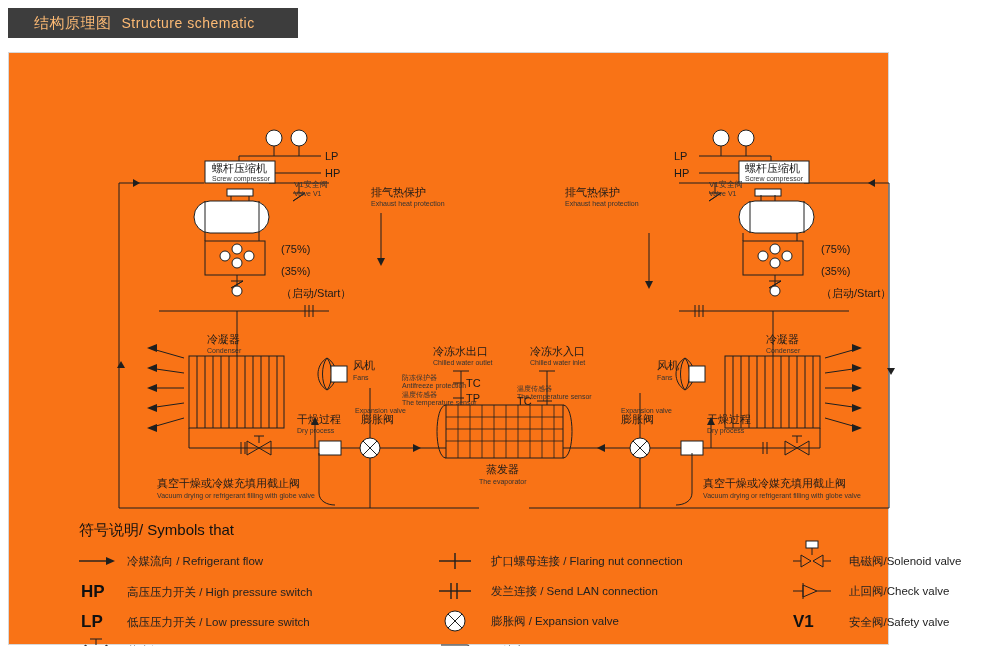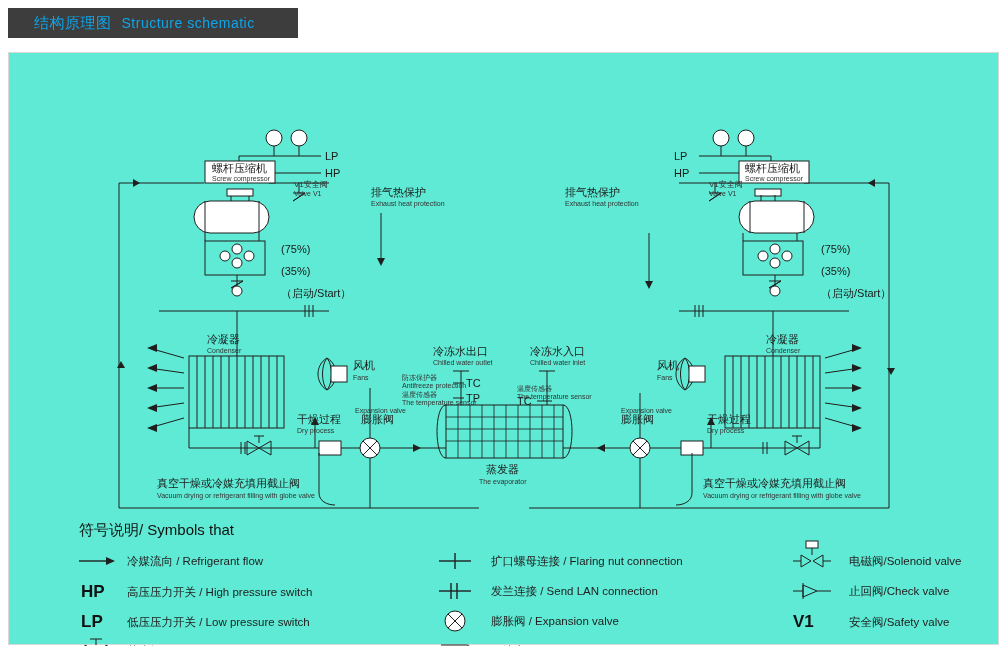--- a/index.html
+++ b/index.html
@@ -1,30 +1,30 @@
 <!DOCTYPE html>
 <html><head>
 <meta charset="utf-8">
 <style>
   html,body{margin:0;padding:0;background:#ffffff;}
   body{width:1007px;height:653px;font-family:"Liberation Sans",sans-serif;color:#222;position:relative;overflow:hidden;}
 
   
   .header-tab{
     position:absolute;left:8px;top:8px;width:290px;height:30px;
-    background:#3d3d3d;color:#0ea5e9;display:flex;align-items:center;
+    background:#3d3d3d;color:#fdba74;display:flex;align-items:center;
     padding-left:26px;box-sizing:border-box;font-size:15px;letter-spacing:.5px;
   }
   .header-tab .cn{font-size:15px;}
   .header-tab .en{font-size:14px;margin-left:10px;font-weight:300;}
 
   
   .frame{
-    position:absolute;left:8px;top:52px;width:991px;height:593px;
-    border:1px solid #d8d8d8;box-sizing:border-box;background:#5eead4;
+    position:absolute;left:8px;top:52px;width:881px;height:593px;
+    border:1px solid #d8d8d8;box-sizing:border-box;background:#f97316;
   }
 
   
   .canvas{position:absolute;left:0;top:0;width:991px;height:470px;}
   .legend{position:absolute;left:12px;top:468px;width:991px;height:125px;}
 
   svg{display:block;}
   text{font-family:"Liberation Sans",sans-serif;fill:#1a1a1a;}
 
   .lbl{font-size:11px;}

